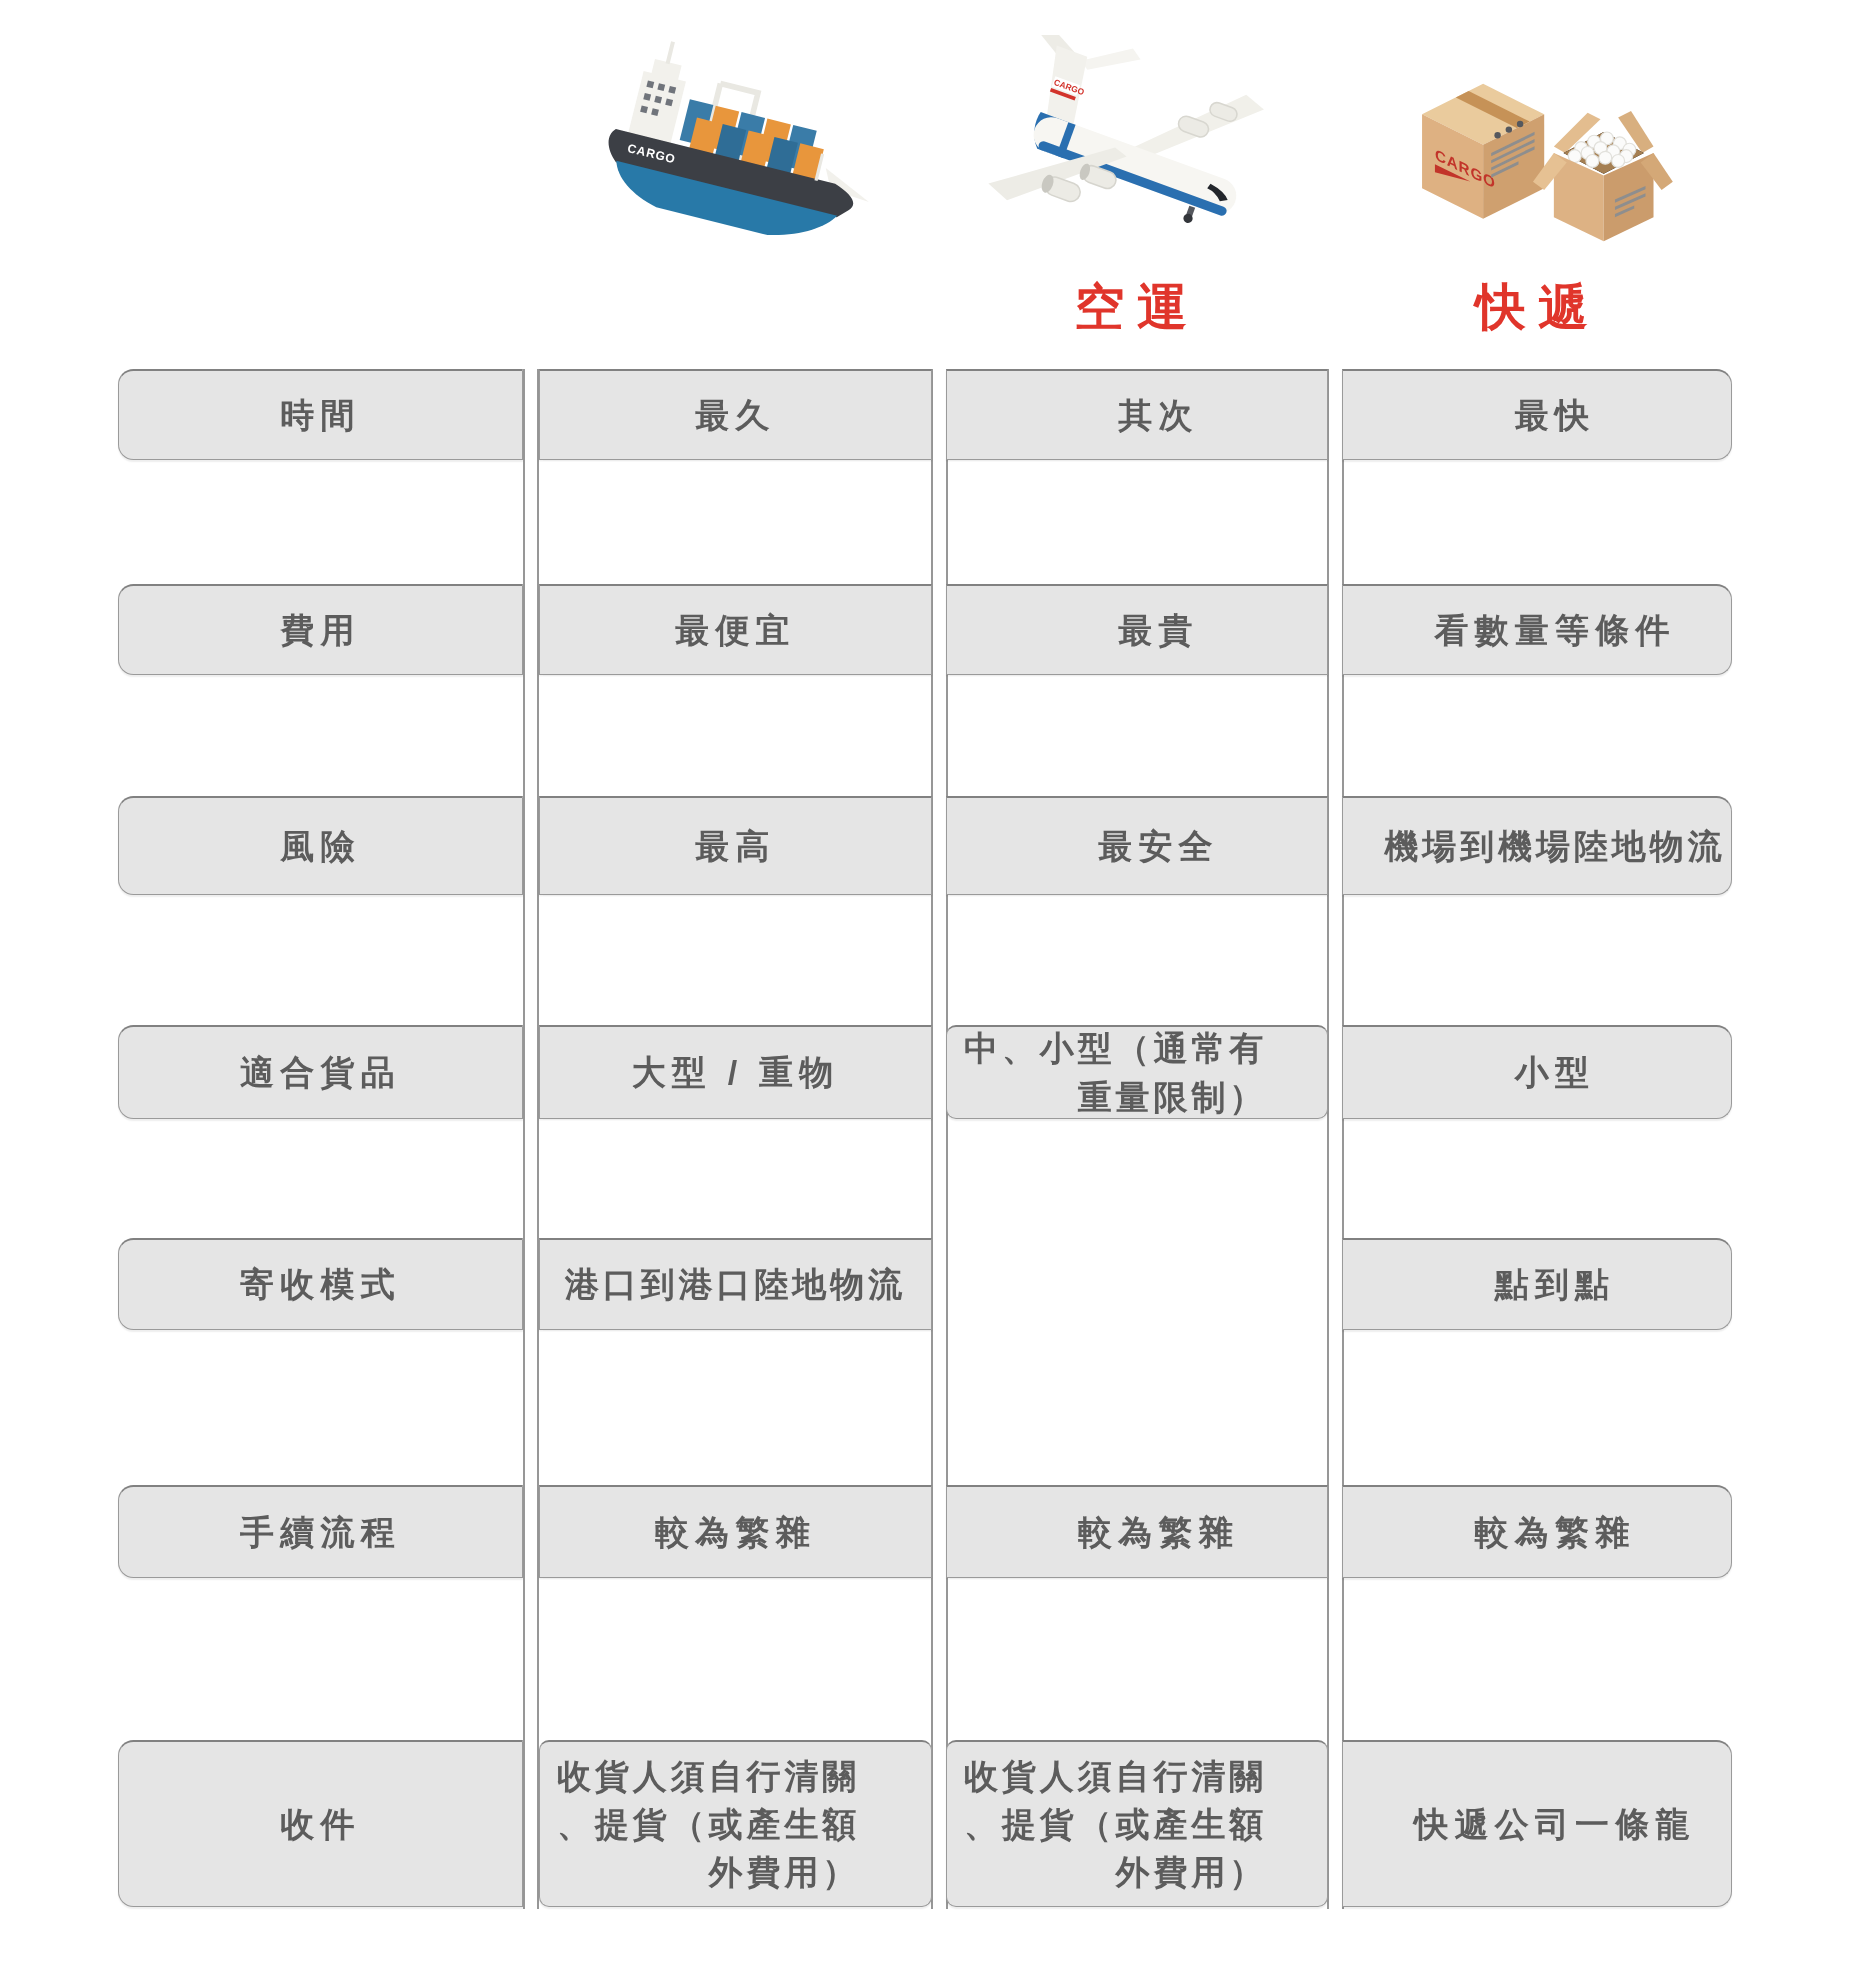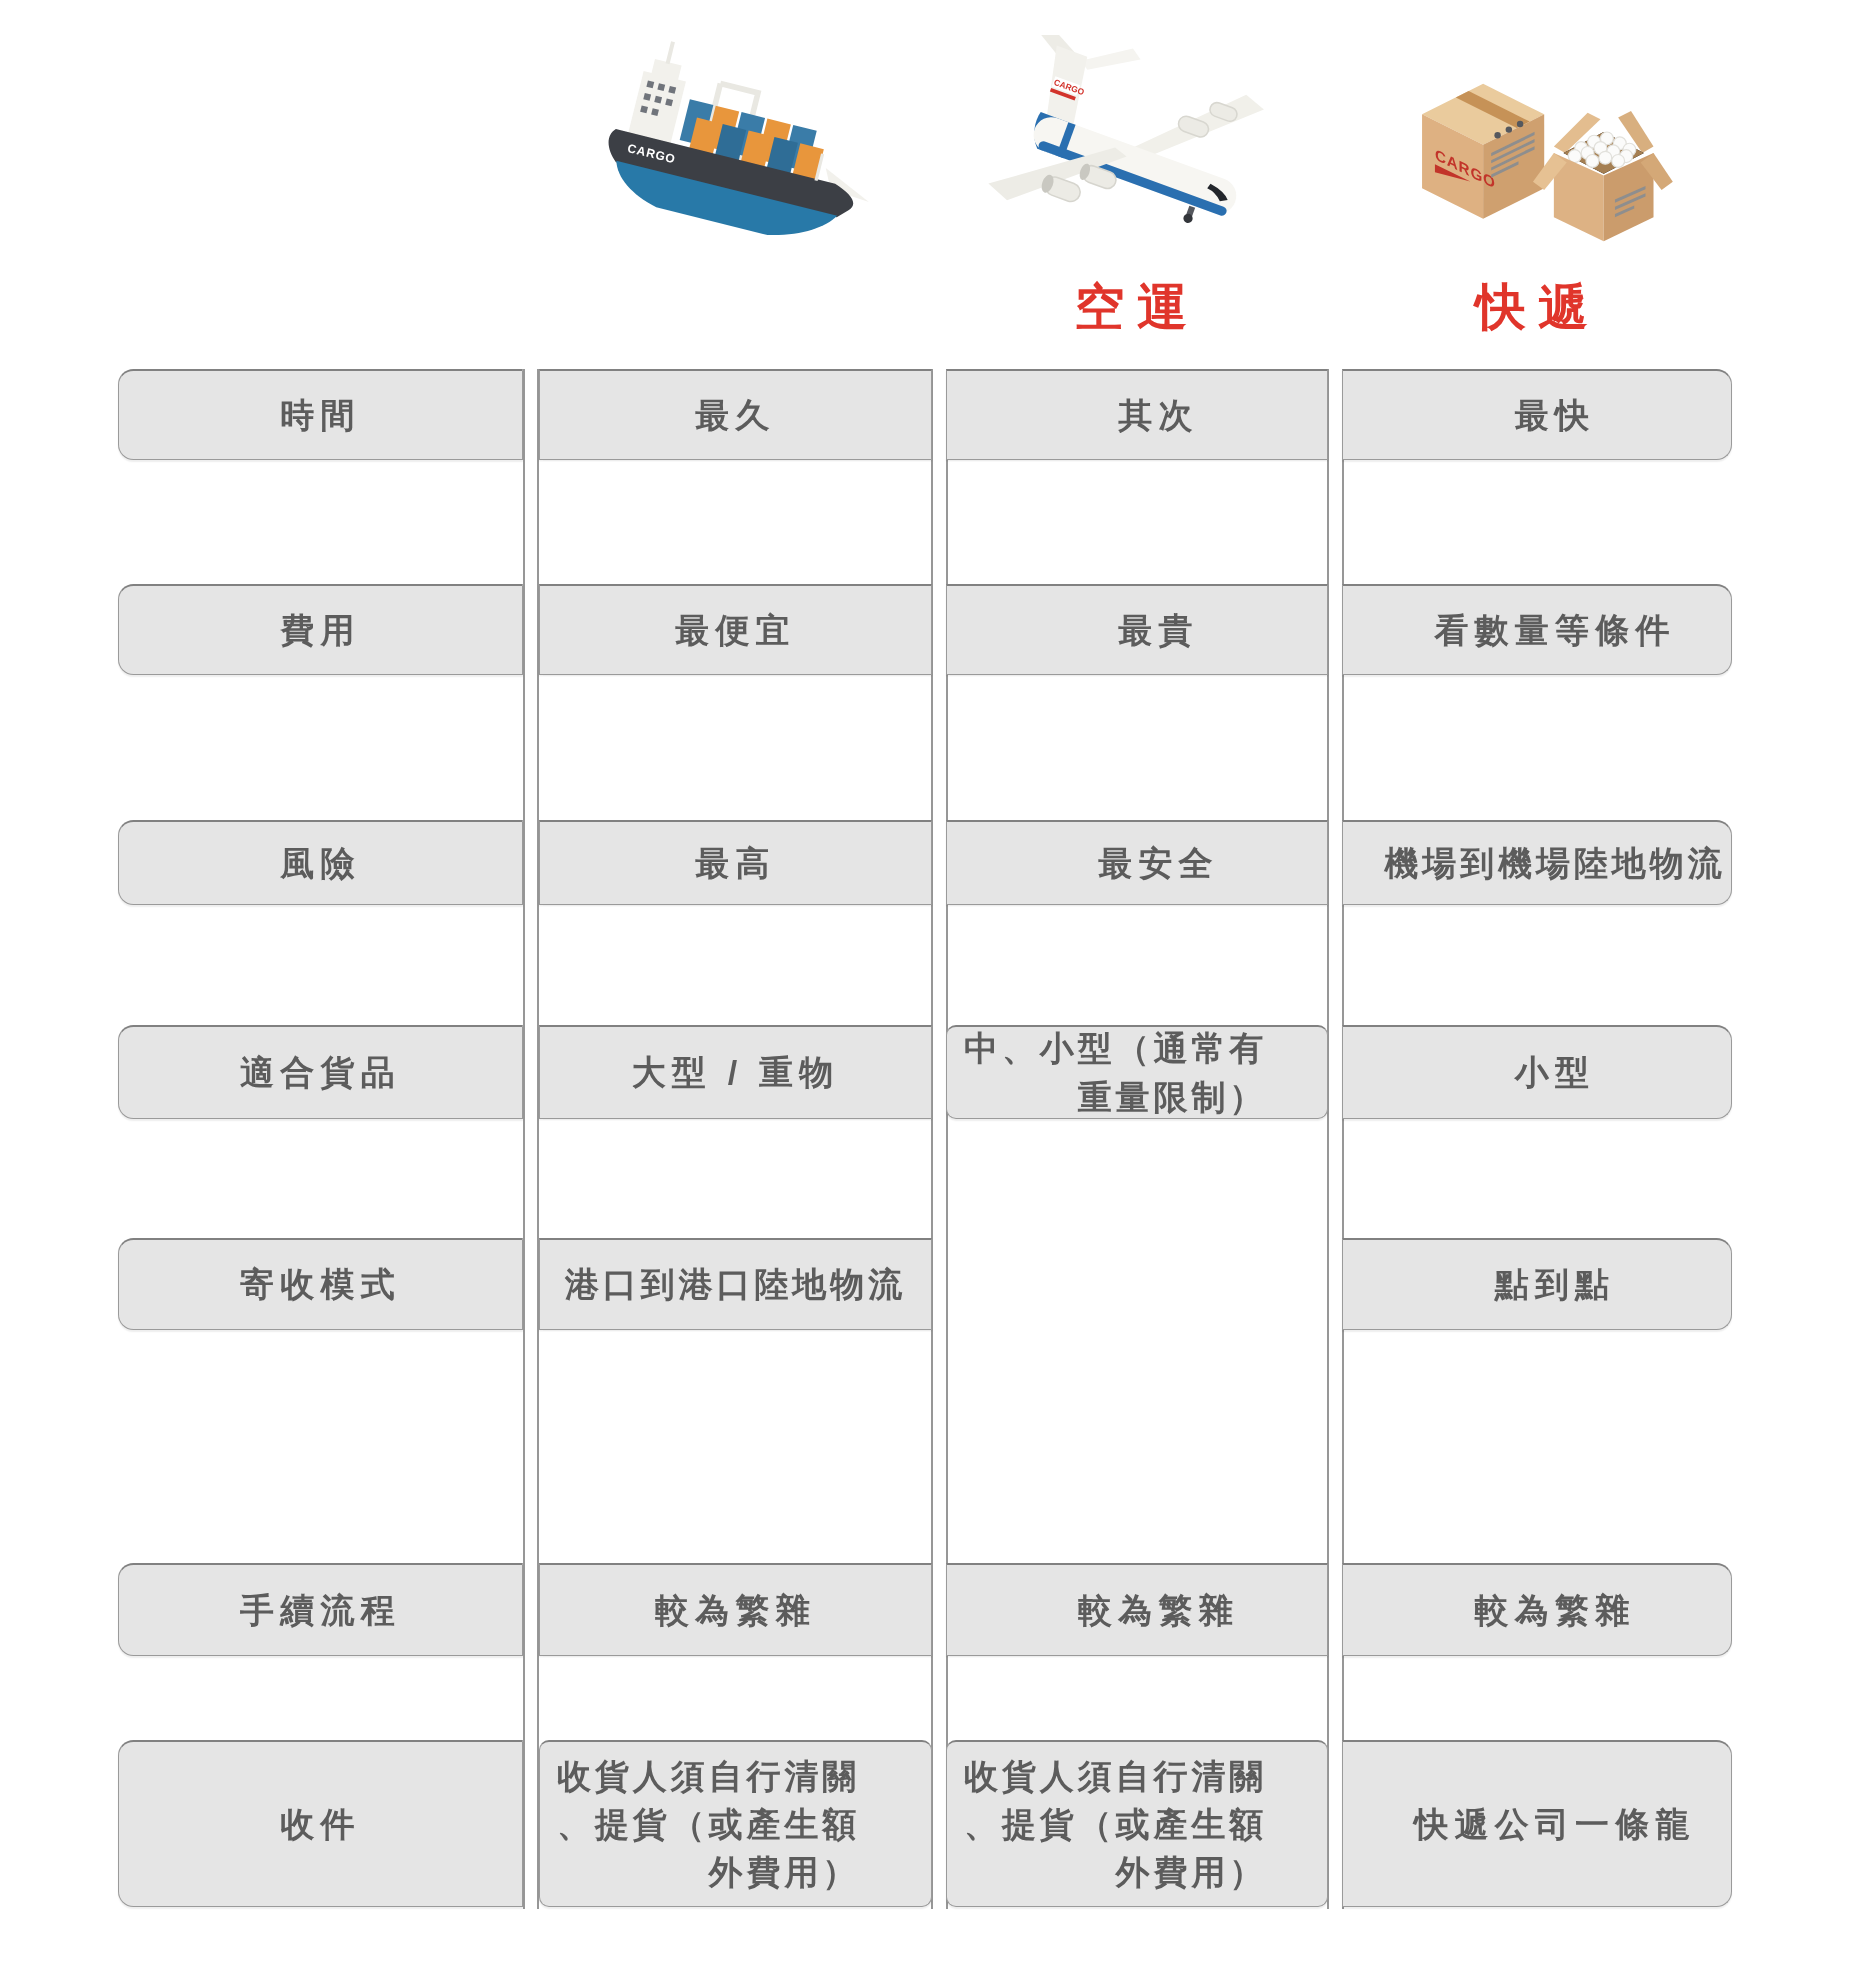--- a/index.html
+++ b/index.html
@@ -26,24 +26,24 @@
   #icon-exp{left:1378px;width:325px;}
   
   .vline{position:absolute;top:369px;height:1540px;width:1.5px;background:#979797;}
   #vl1{left:523px;} #vl2{left:537px;}
   #vl3{left:931px;} #vl4{left:946px;}
   #vl5{left:1327px;} #vl6{left:1342px;}
   
   .row{position:absolute;left:118px;width:1614px;}
   #row0{top:369px;height:91px;}
   #row1{top:584px;height:91px;}
-  #row2{top:796px;height:85px;margin-top:24px;}
+  #row2{top:796px;height:99px;}
   #row3{top:1025px;height:94px;}
   #row4{top:1238px;height:92px;}
-  #row5{top:1563px;height:93px;}
+  #row5{top:1485px;height:93px;}
   #row6{top:1740px;height:167px;}
   .cell{
     position:absolute;top:0;height:100%;box-sizing:border-box;
     background:#e5e5e5;
     border:1.5px solid #9A9A9A;border-top:2.3px solid #818181;
     box-shadow:0 1.5px 1.5px rgba(0,0,0,0.07);
     display:flex;align-items:center;justify-content:center;
     color:#5C5C5C;font-weight:bold;font-size:34px;letter-spacing:6.2px;
     line-height:1.42;text-align:center;
   }

